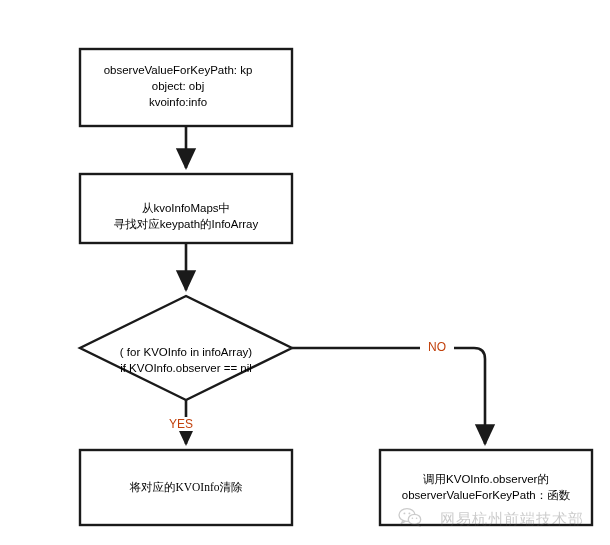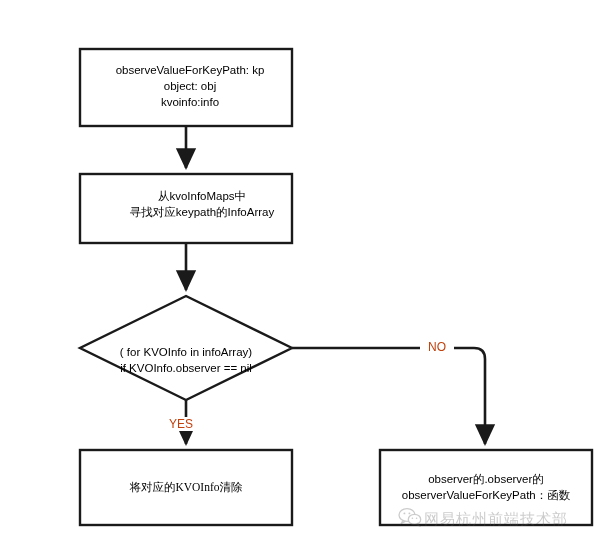--- a/index.html
+++ b/index.html
@@ -35,39 +35,39 @@
     position: absolute;
     color: #c2410c;
     font-size: 12px;
     line-height: 14px;
     text-align: center;
     background: #ffffff;
     padding: 0 3px;
     font-family: "Liberation Sans", "DejaVu Sans", sans-serif;
   }
   
-  #t-start   { left: 84px;  top: 62px;  width: 212px; }
-  #t-lookup  { left: 80px;  top: 188px; width: 212px; margin-left: 16px; }
+  #t-start   { left: 72px;  top: 62px;  width: 212px; }
+  #t-lookup  { left: 80px;  top: 200px; width: 212px; }
   #t-cond    { left: 80px;  top: 344px; width: 212px; }
   #t-clear   { left: 80px;  top: 479px; width: 212px; font-family: Liberation Serif, serif; }
   #t-invoke  { left: 380px; top: 471px; width: 212px; }
 
   #lbl-yes { left: 160px; top: 417px; width: 36px; }
   #lbl-no  { left: 420px; top: 340px; width: 28px; }
 
   
   #watermark {
     position: absolute;
     left: 398px;
     top: 504px;
     width: 200px;
     height: 30px;
     display: flex;
     align-items: center;
-    gap: 2px;
+    gap: 18px;
     opacity: 0.30;
     pointer-events: none;
   }
   #watermark .wm-text {
     font-size: 15px;
     color: #555555;
     letter-spacing: 1px;
     font-family: "Liberation Sans", "DejaVu Sans", sans-serif;
     white-space: nowrap;
   }
@@ -107,21 +107,21 @@
 kvoinfo:info</div>
 
 <div class="node-text" id="t-lookup">从kvoInfoMaps中
 寻找对应keypath的InfoArray</div>
 
 <div class="node-text" id="t-cond">( for KVOInfo in infoArray)
 if KVOInfo.observer == nil</div>
 
 <div class="node-text" id="t-clear">将对应的KVOInfo清除</div>
 
-<div class="node-text" id="t-invoke">observer的.observer的
+<div class="node-text" id="t-invoke">调用KVOInfo.observer的
 observerValueForKeyPath：函数</div>
 
 <div class="edge-label" id="lbl-yes">YES</div>
 
 <div class="edge-label" id="lbl-no">NO</div>
 
 <div id="watermark">
   <span class="wm-logo">
     <svg width="24" height="20" viewBox="0 0 24 20" aria-hidden="true">
       <ellipse cx="9" cy="8" rx="8" ry="6.4" fill="none" stroke="#555555" stroke-width="1.3"></ellipse>

